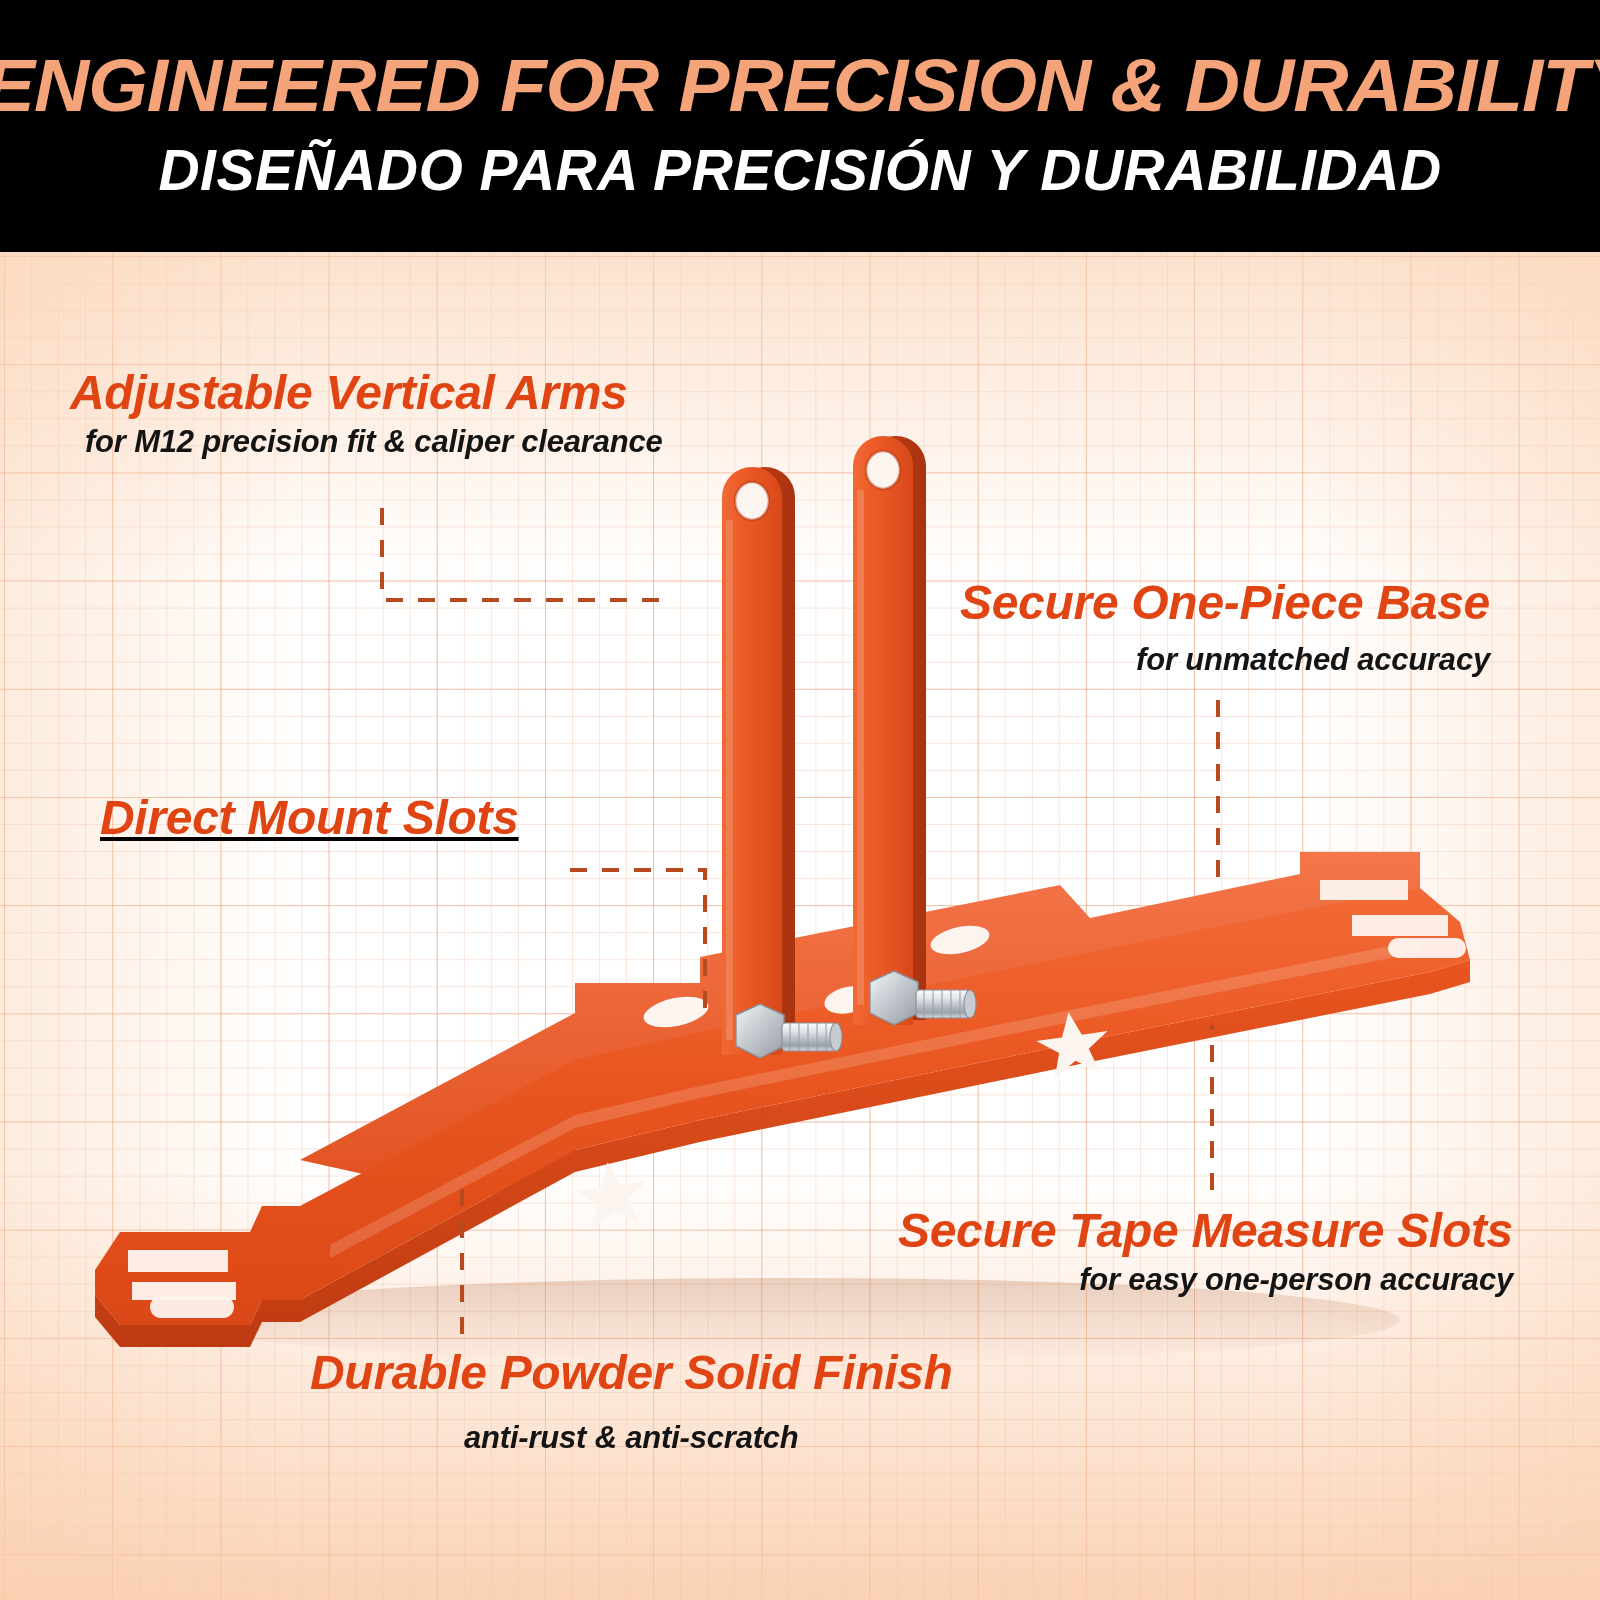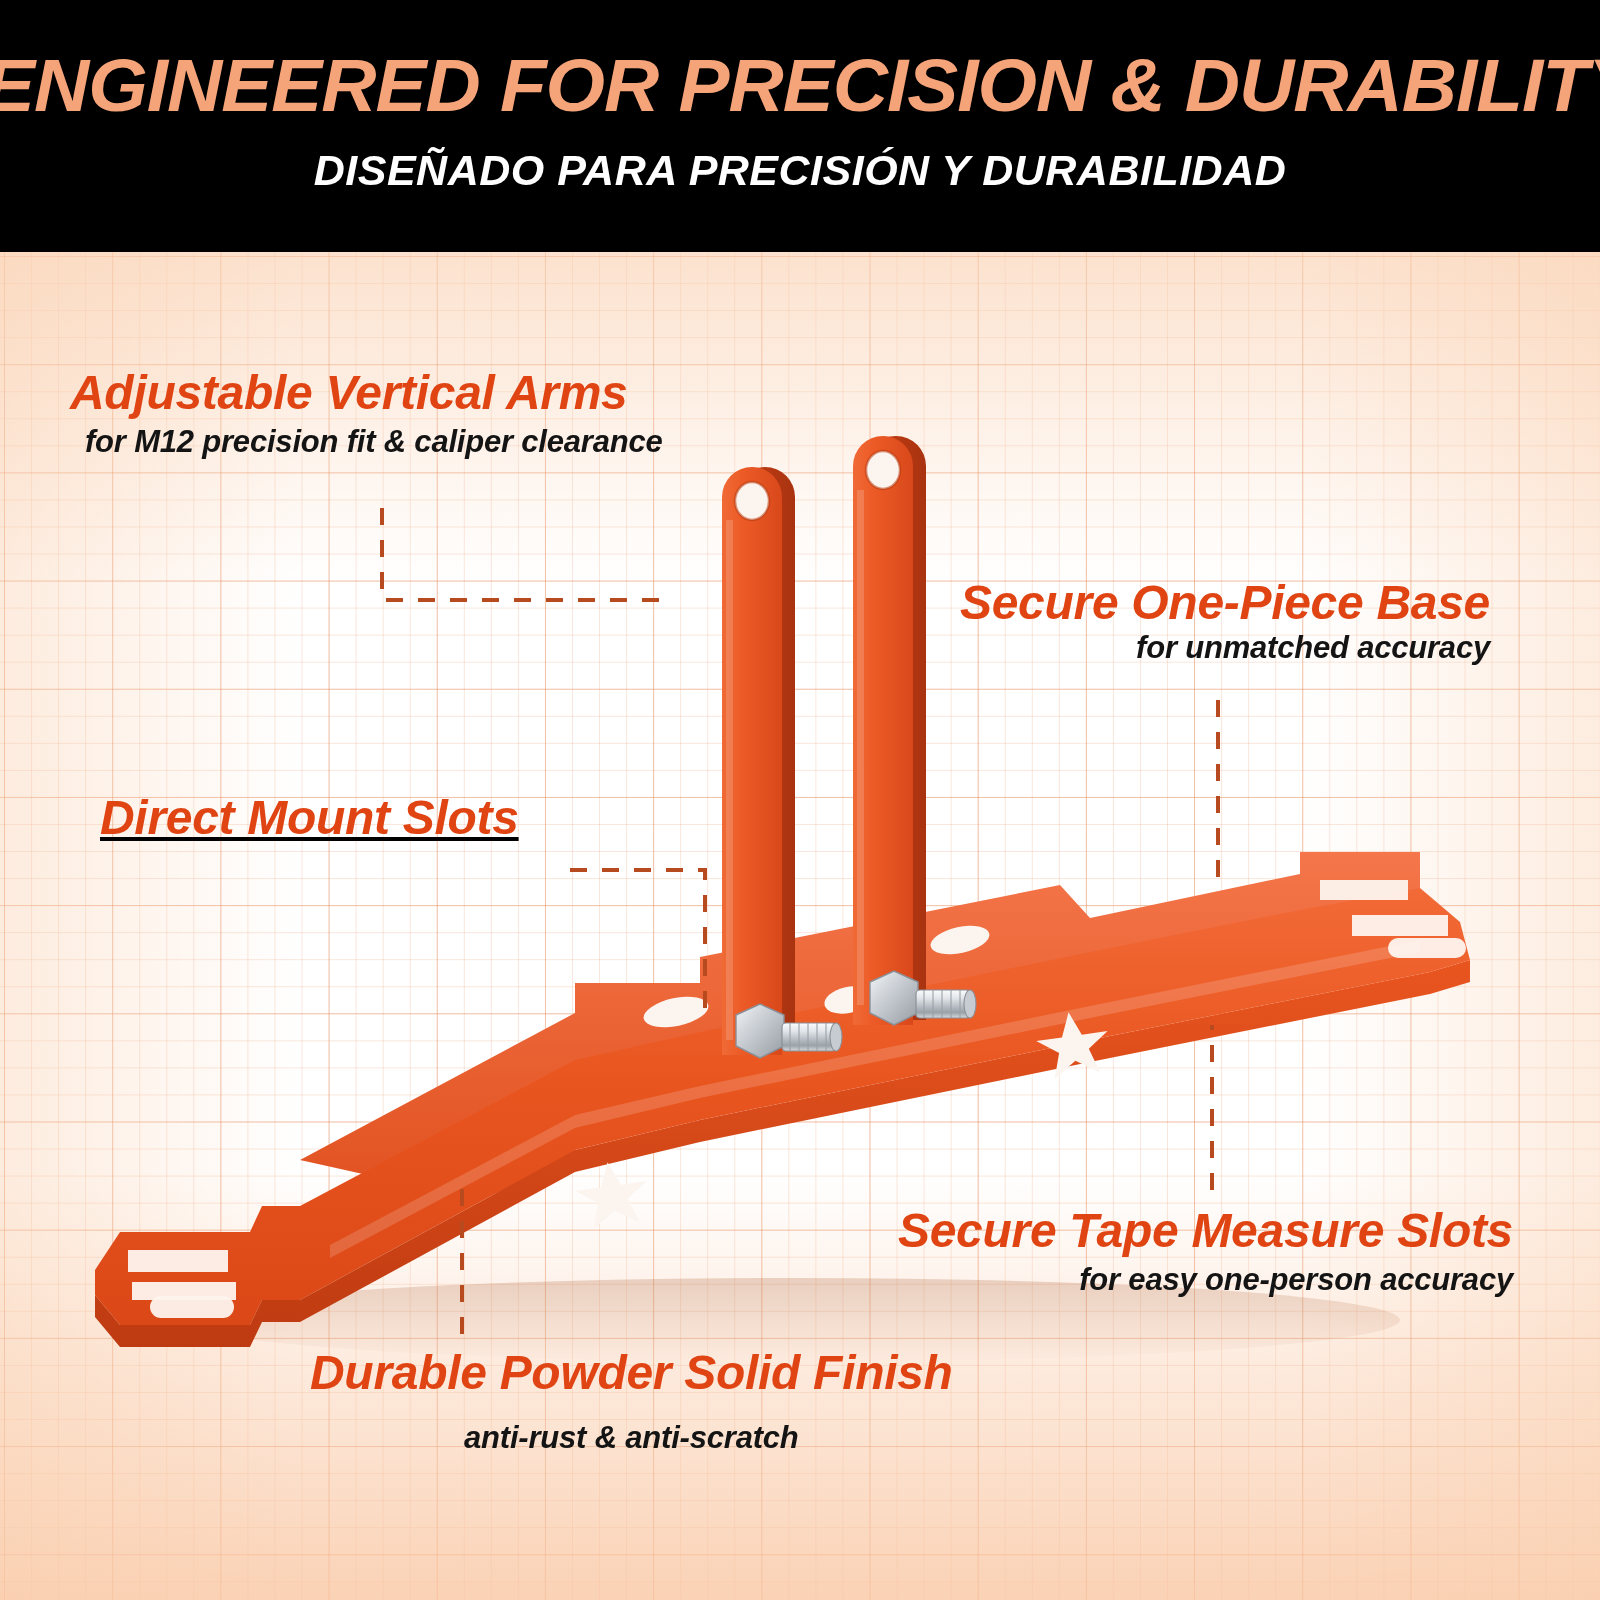--- a/index.html
+++ b/index.html
@@ -37,21 +37,21 @@
     letter-spacing: -1px;
     color: #F5A378;
     transform: scaleX(1.02);
     white-space: nowrap;
   }
   #header-subtitle {
     position: absolute;
     left: 0; top: 145px;
     width: 1600px;
     text-align: center;
-    font-size: 43px;
+    font-size: 57px;
     line-height: 50px;
     font-weight: bold;
     font-style: italic;
     letter-spacing: 0.5px;
     color: #ffffff;
     white-space: nowrap;
   }
 
   
   #paper {
@@ -140,21 +140,21 @@
     letter-spacing: -0.2px;
   }
   .align-left  { text-align: left; }
   .align-right { text-align: right; }
   .align-center{ text-align: center; }
 
   #callout-arms      { left: 70px;  top: 368px; }
   #callout-arms .c-sub { margin-left: 15px; margin-top: 4px; }
 
   #callout-base      { left: 960px; top: 578px; }
-  #callout-base .c-sub { margin-top: 0; }
+  #callout-base .c-sub { margin-top: 12px; }
 
   #callout-slots     { left: 100px; top: 793px; text-decoration: underline; }
   #callout-slots .c-sub { margin-top: 4px; }
 
   #callout-tape      { left: 898px; top: 1206px; }
   #callout-tape .c-sub { margin-top: 4px; }
 
   #callout-coat      { left: 310px; top: 1348px; }
   #callout-coat .c-sub { margin-top: 20px; }
 </style>

